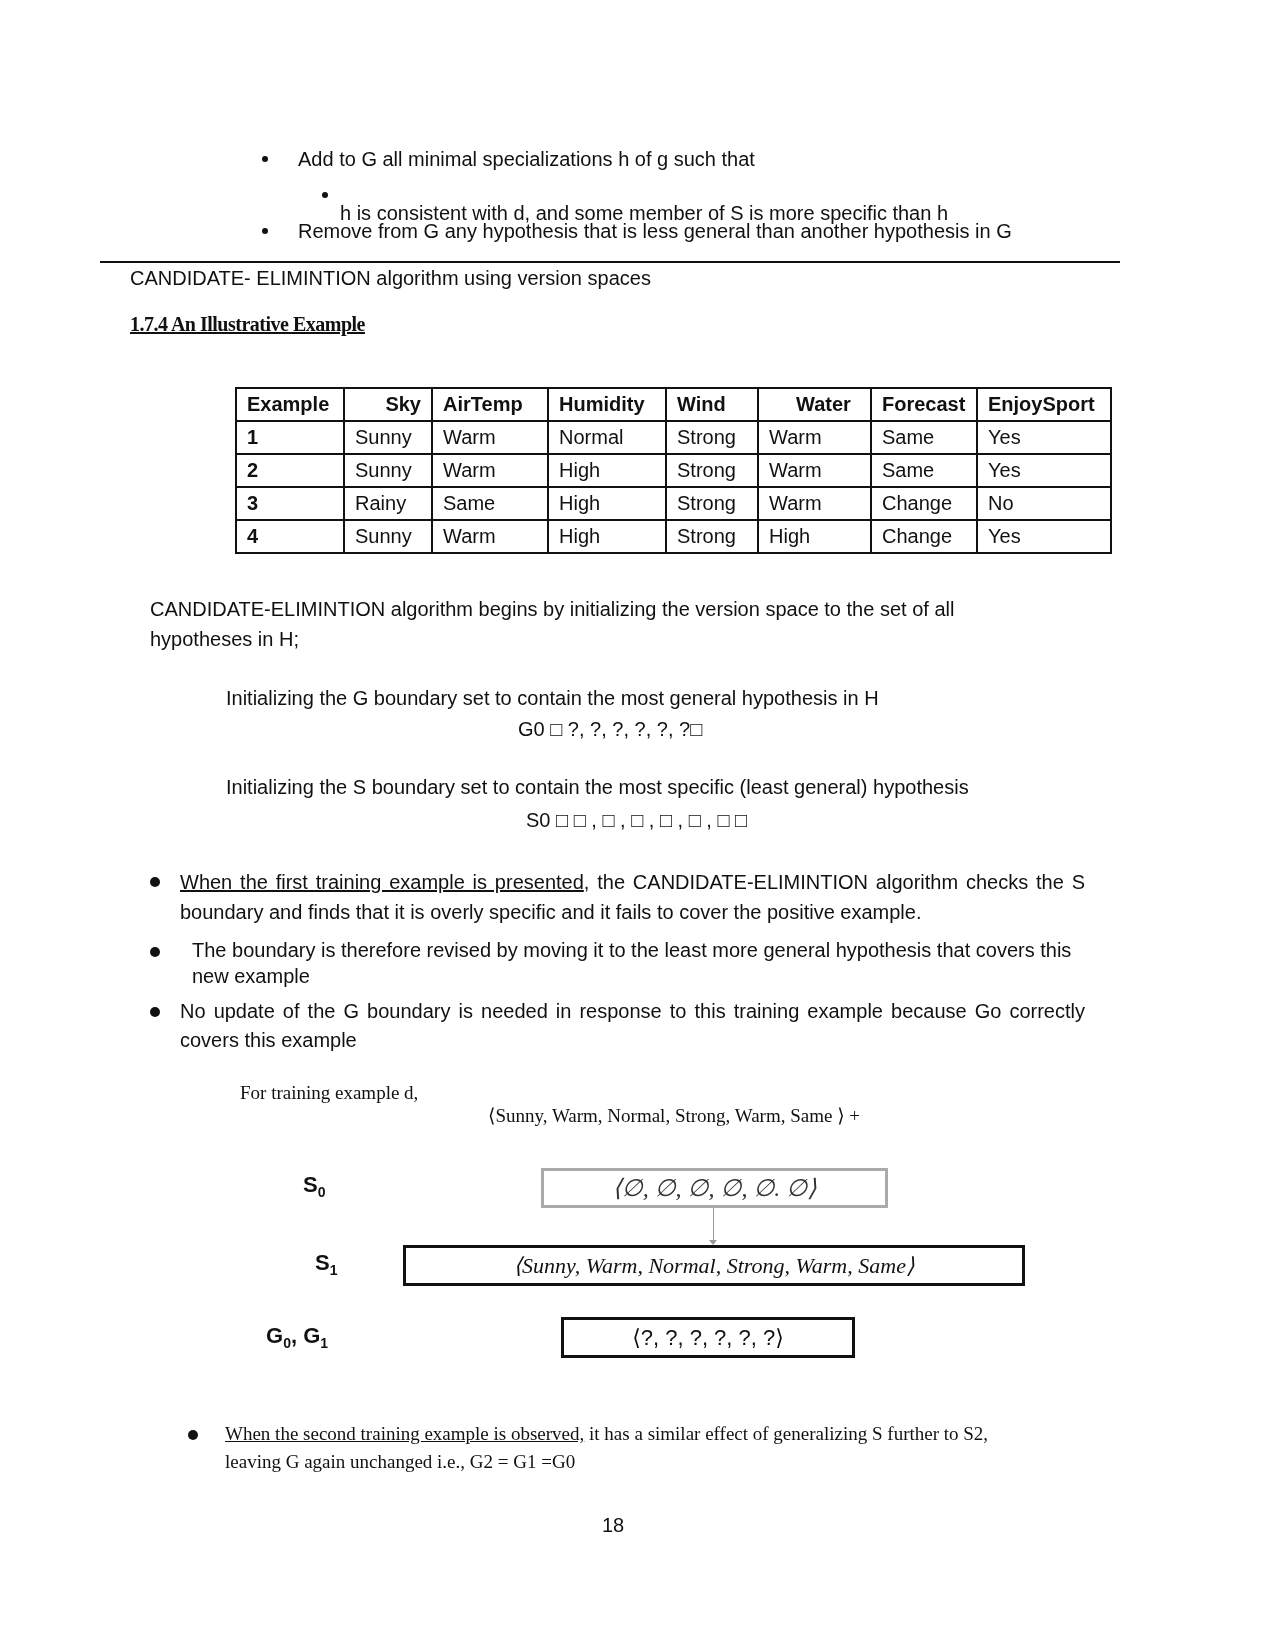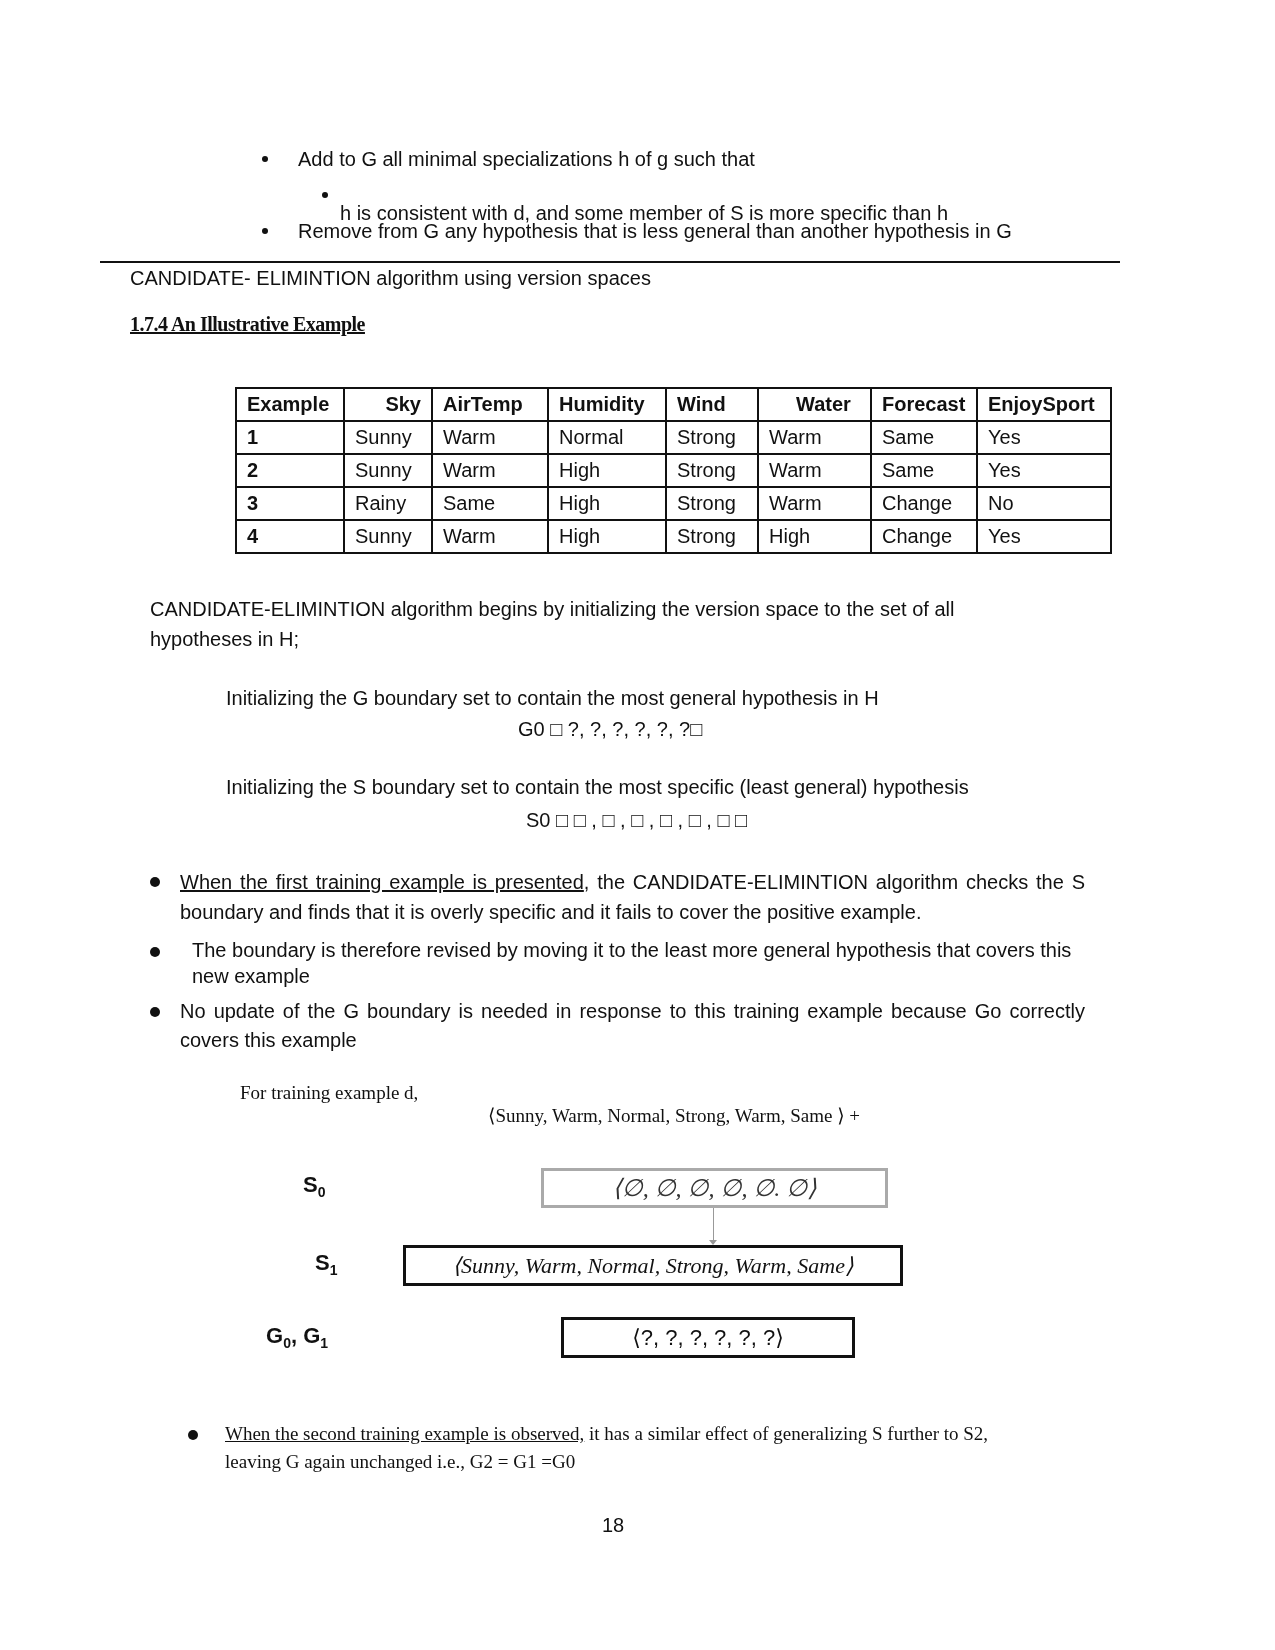--- a/index.html
+++ b/index.html
@@ -130,21 +130,21 @@
 </div>
 <div class="box serif" style="left:541px; top:1168px; width:347px; height:40px; border:3px solid #aaaaaa; font-size:24px; font-style:italic; color:#333;">
   <span>⟨∅, ∅, ∅, ∅, ∅. ∅⟩</span>
 </div>
 <div class="abs" style="left:713px; top:1208px; width:1px; height:36px; background:#999;"></div>
 <div class="abs" style="left:709px; top:1240px; width:0; height:0; border-left:4px solid transparent; border-right:4px solid transparent; border-top:5px solid #999;"></div>
 
 <div class="lbl" style="left:315px; top:1250px;">
   <span>S</span><sub>1</sub>
 </div>
-<div class="box serif" style="left:403px; top:1245px; width:500px; height:41px; border:3px solid #111; font-size:22px; font-style:italic;">
+<div class="box serif" style="left:403px; top:1245px; width:622px; height:41px; border:3px solid #111; font-size:22px; font-style:italic;">
   <span>⟨Sunny, Warm, Normal, Strong, Warm, Same⟩</span>
 </div>
 
 <div class="lbl" style="left:266px; top:1323px;">
   <span>G</span><sub>0</sub><span>, G</span><sub>1</sub>
 </div>
 <div class="box sans" style="left:561px; top:1317px; width:294px; height:41px; border:3px solid #111; font-size:22px;">
   <span>⟨?, ?, ?, ?, ?, ?⟩</span>
 </div>
 

